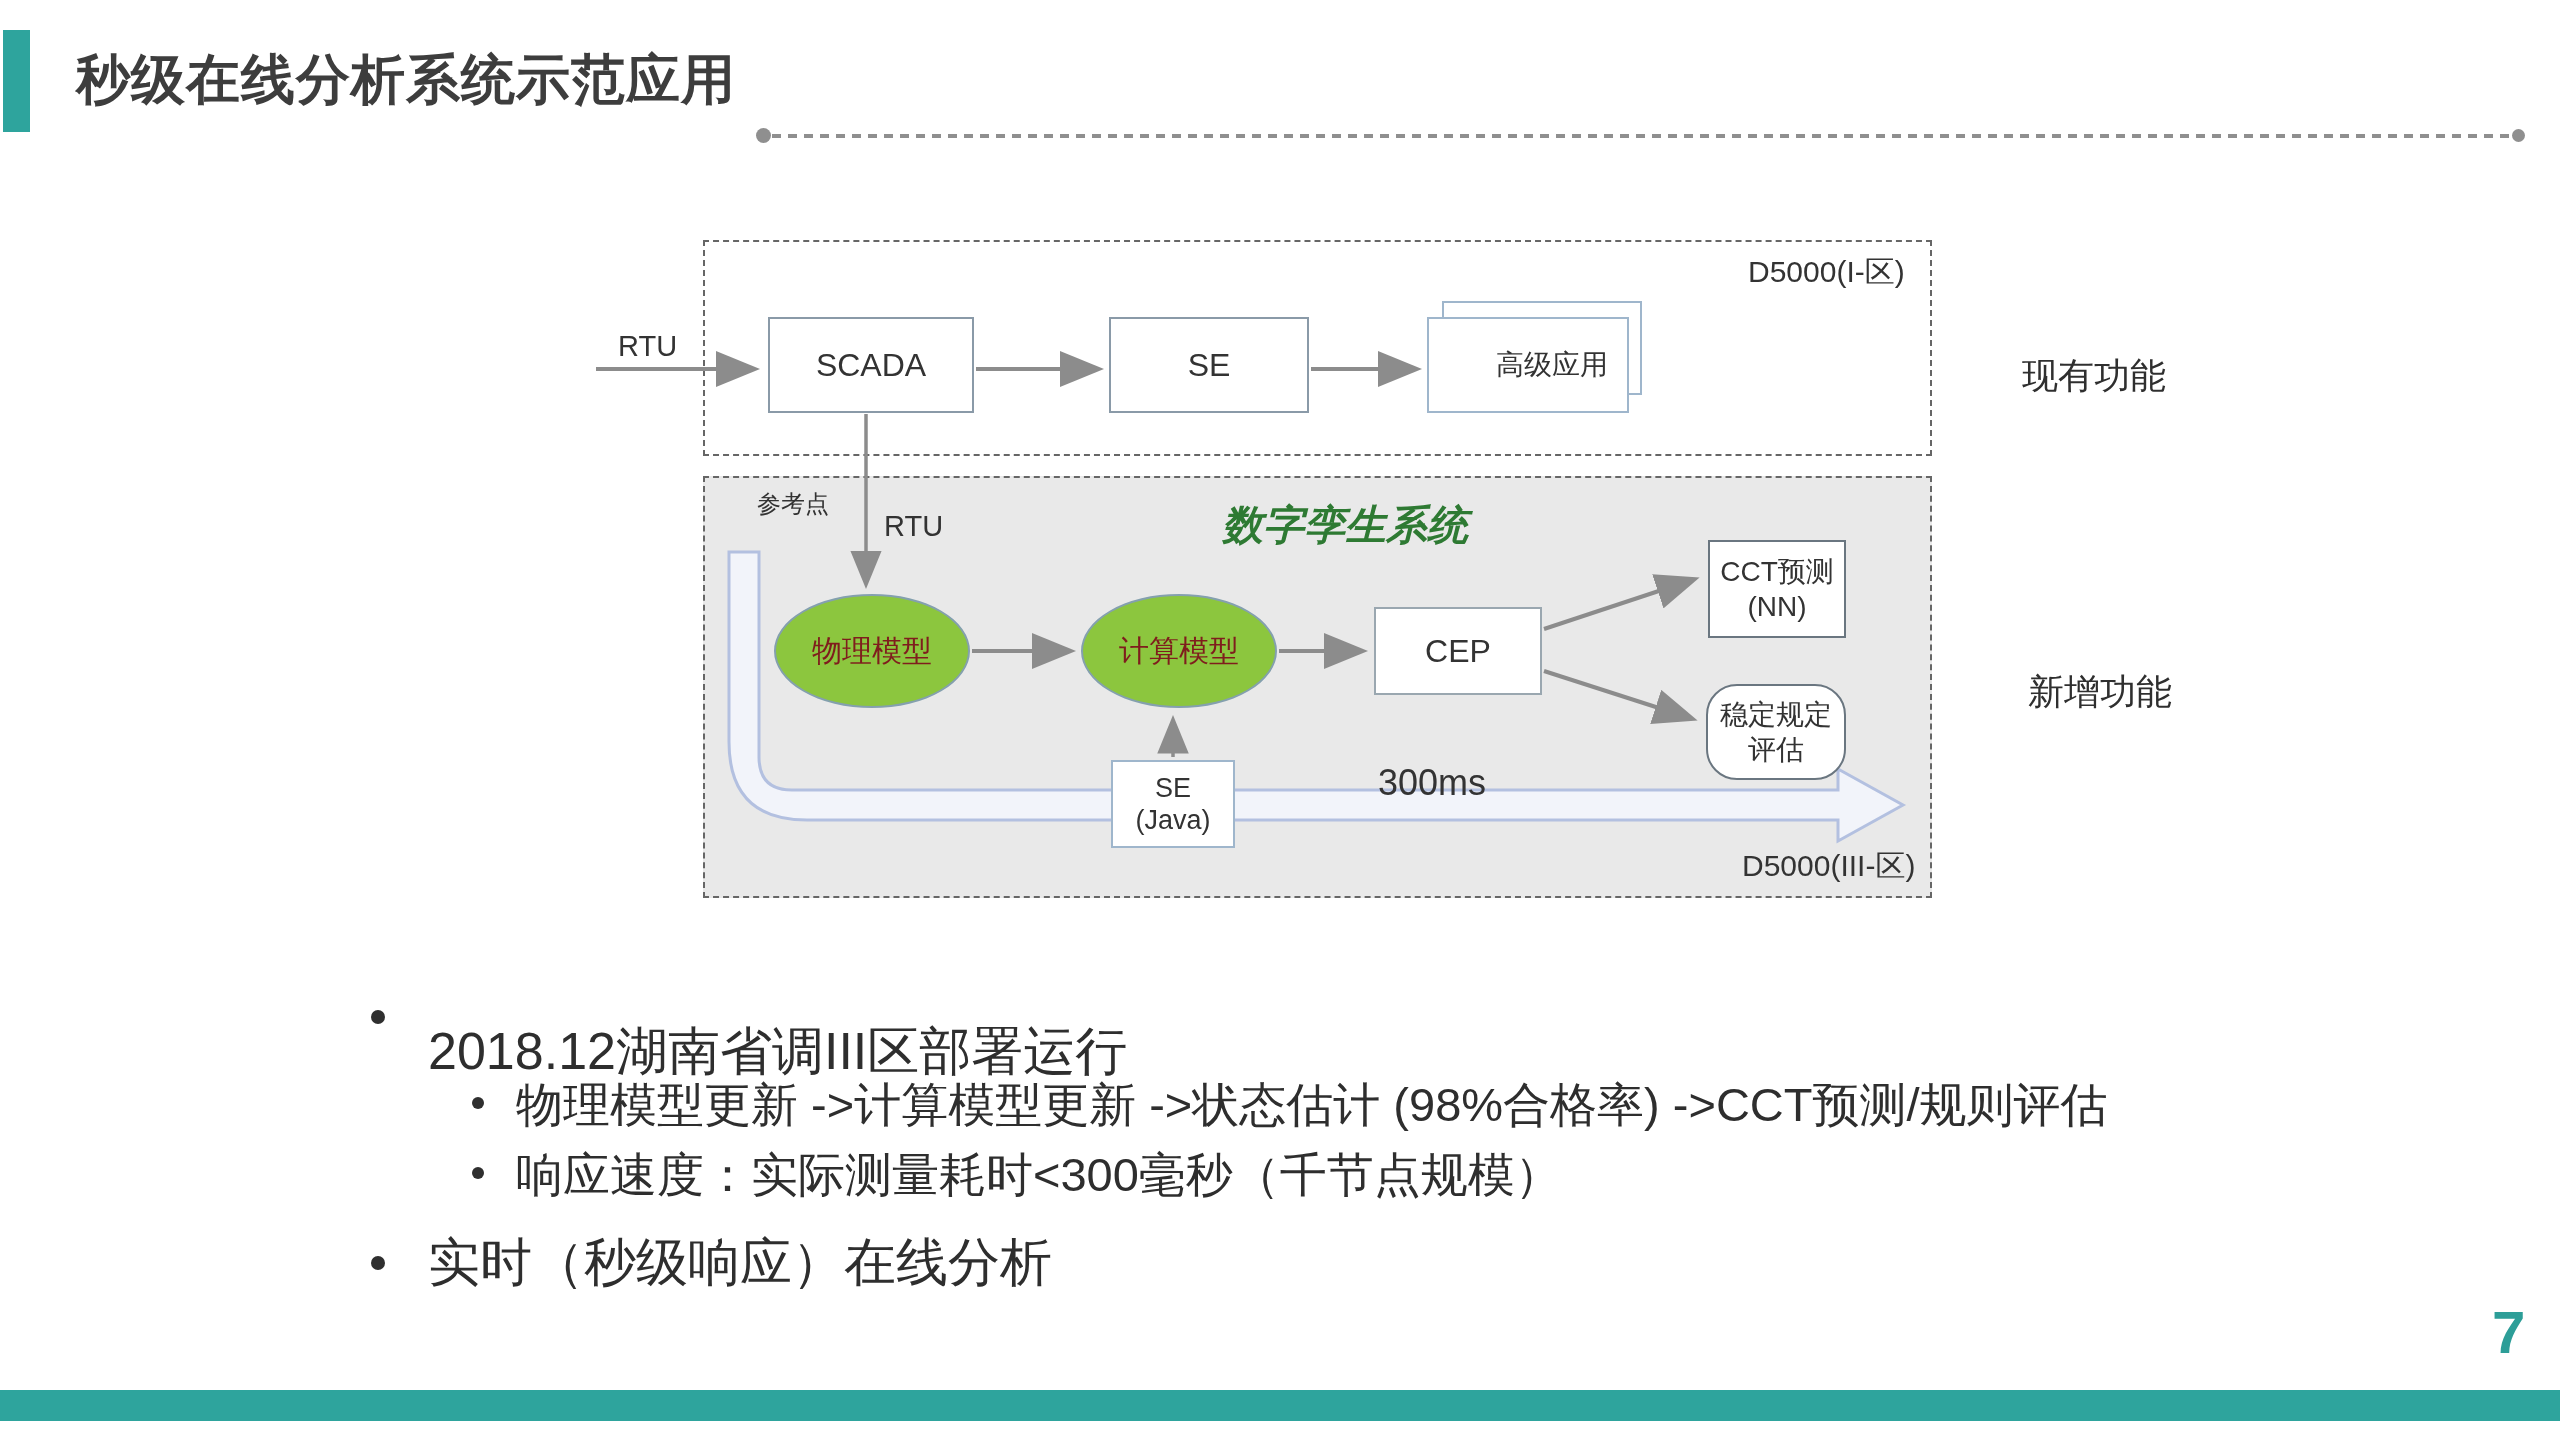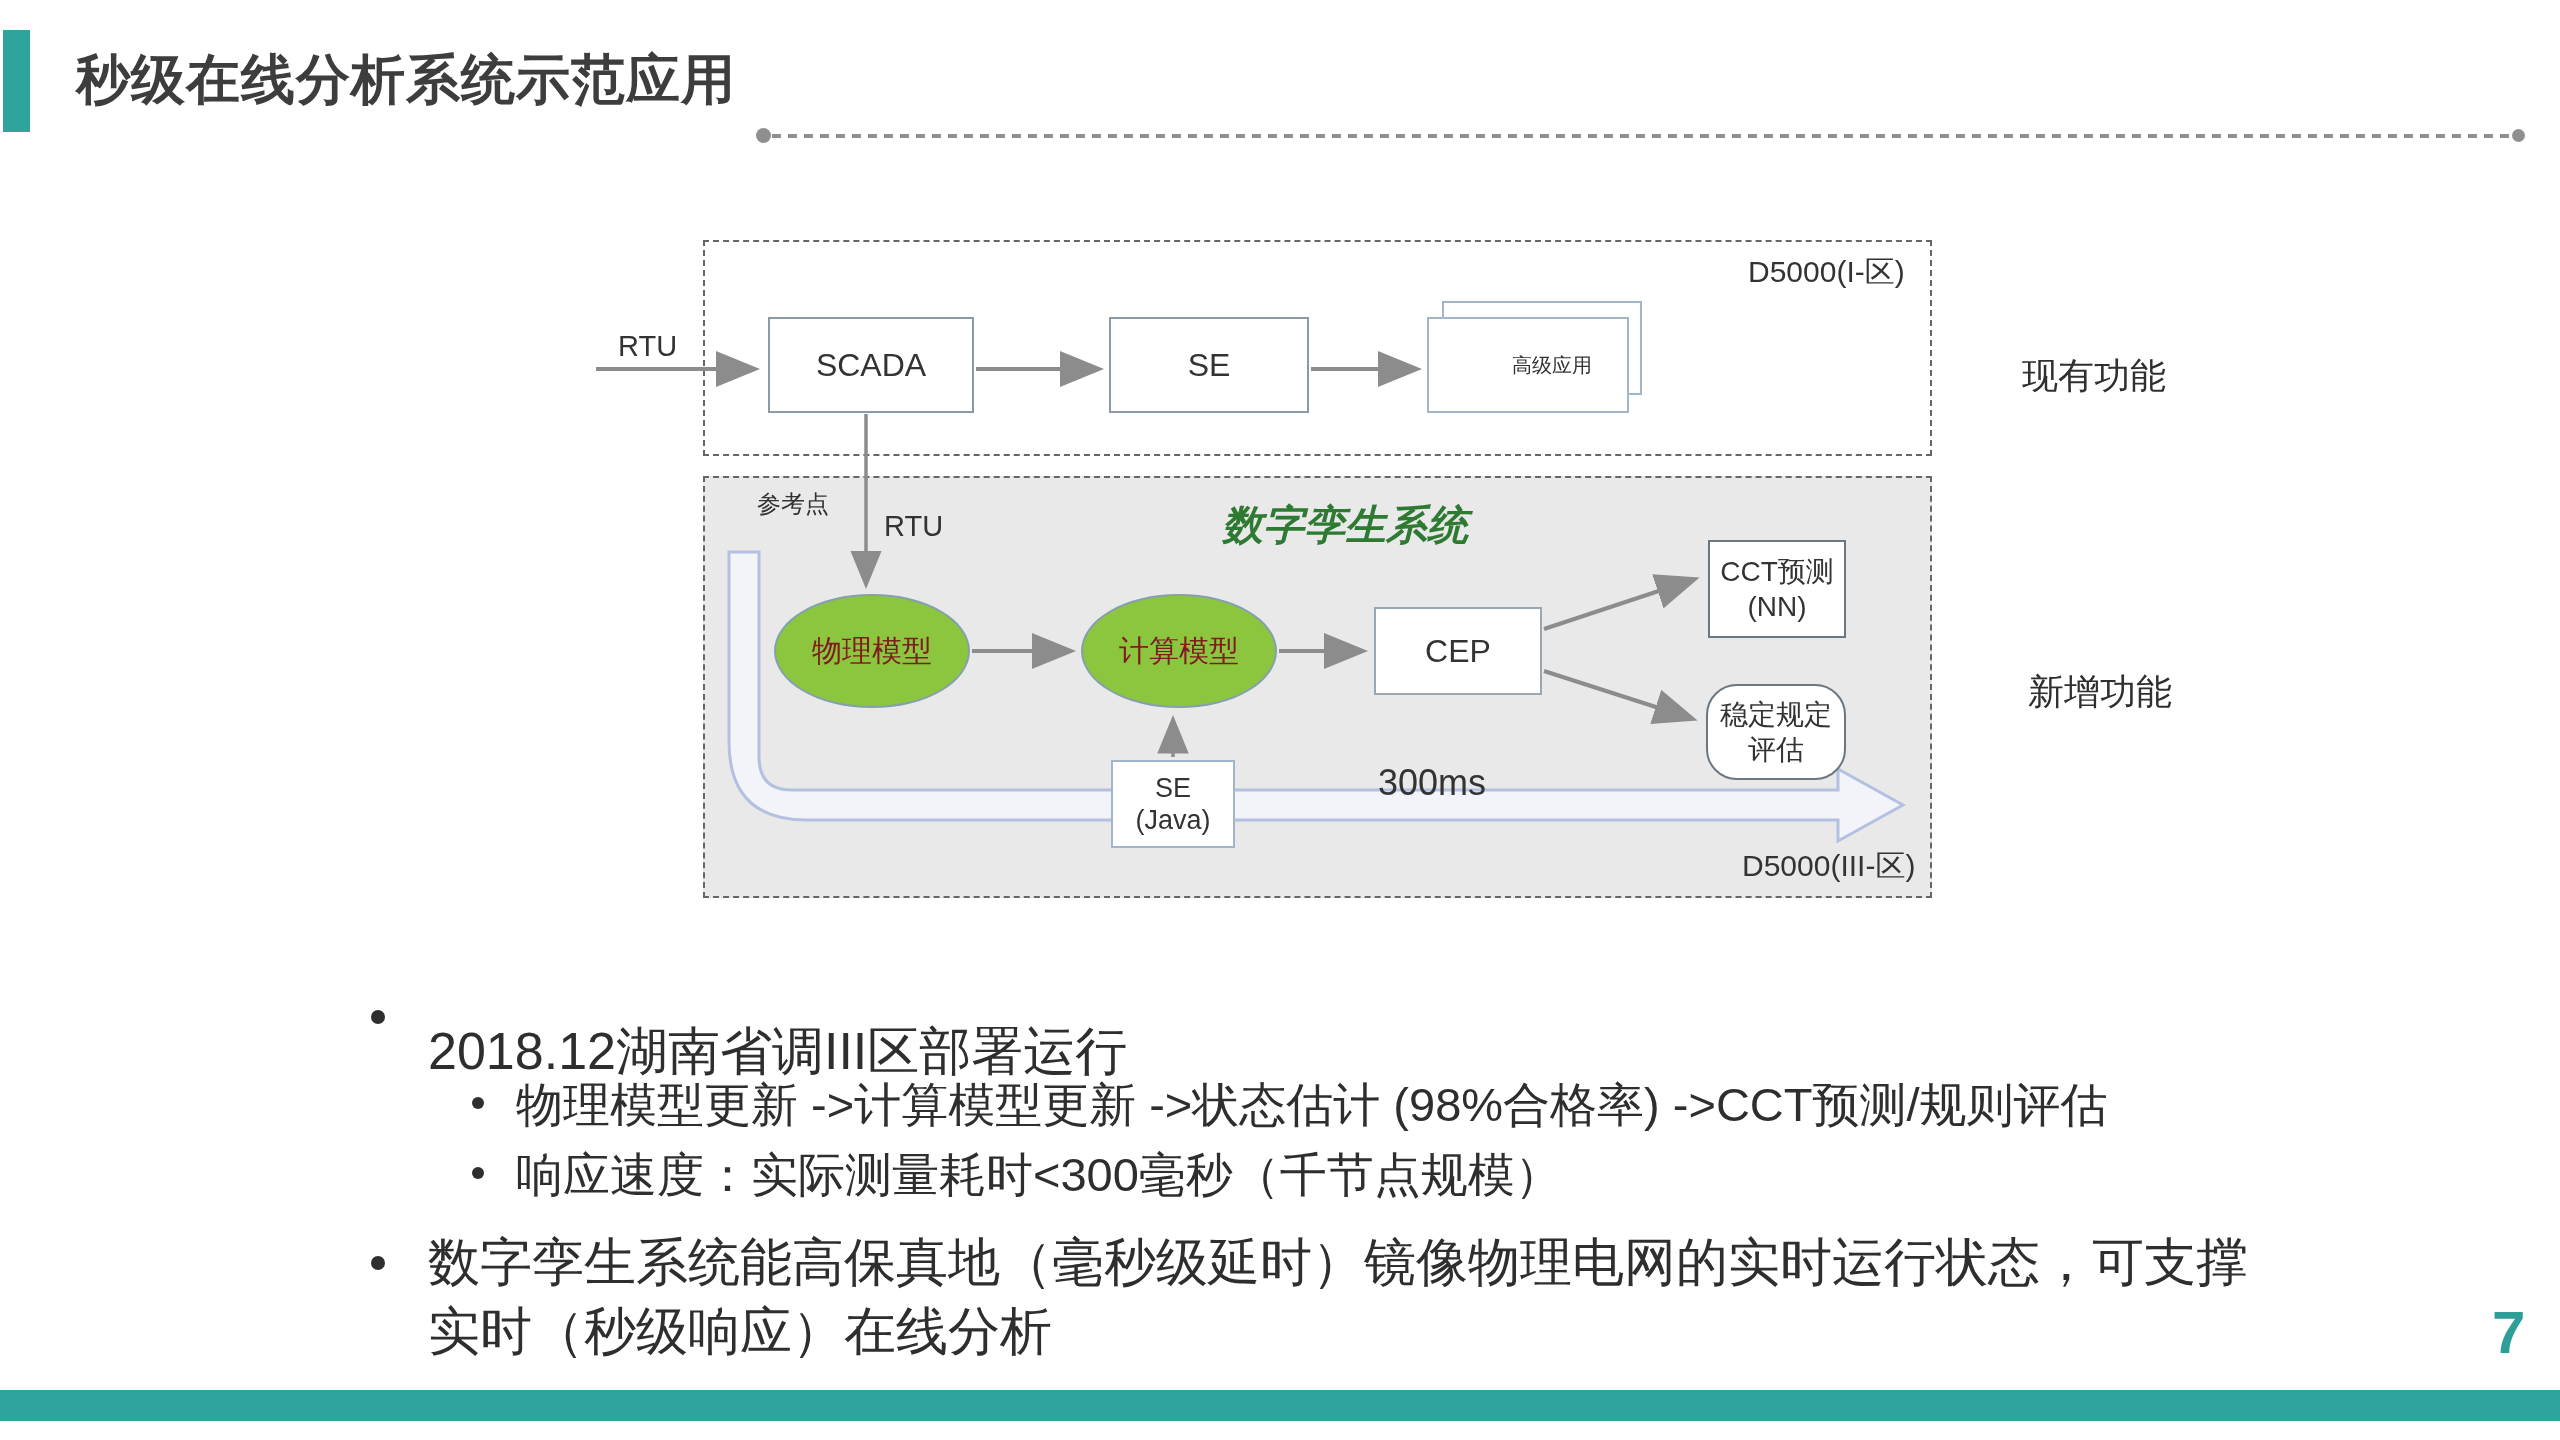--- a/index.html
+++ b/index.html
@@ -23,21 +23,21 @@
   .zone-label{font-size:30px;color:#333;}
   .zone-label.top-right{left:1748px;top:252px;}
   .zone-label.bottom-right{left:1742px;top:846px;}
 
   
   .node{background:#fff;border:2px solid #8a9aa8;display:flex;align-items:center;justify-content:center;
         text-align:center;color:#333;box-sizing:border-box;}
   .node.scada{left:768px;top:317px;width:206px;height:96px;font-size:32px;}
   .node.se1{left:1109px;top:317px;width:200px;height:96px;font-size:32px;}
   .stack-back{left:1442px;top:301px;width:200px;height:94px;background:#fff;border:2px solid #9fb6cc;box-sizing:border-box;}
-  .node.adv{left:1427px;top:317px;width:202px;height:96px;font-size:20px;border-color:#9fb6cc;padding-left:48px;}
+  .node.adv{left:1427px;top:317px;width:202px;height:96px;font-size:28px;border-color:#9fb6cc;padding-left:48px;}
   .ellipse{position:absolute;width:196px;height:114px;border-radius:50%;background:#8cc63e;border:2px solid #84a0ae;
            display:flex;align-items:center;justify-content:center;font-size:30px;color:#7f1d1d;box-sizing:border-box;}
   .ellipse.phys{left:774px;top:594px;}
   .ellipse.comp{left:1081px;top:594px;}
   .node.cep{left:1374px;top:607px;width:168px;height:88px;font-size:32px;border-color:#9aa7b0;}
   .node.cct{left:1708px;top:540px;width:138px;height:98px;font-size:28px;border-color:#6a7680;flex-direction:column;line-height:1.25;}
   .node.stab{left:1706px;top:684px;width:140px;height:96px;font-size:28px;border-color:#6a7680;flex-direction:column;line-height:1.25;border-radius:31px;}
   .node.sejava{left:1111px;top:760px;width:124px;height:88px;font-size:27px;border-color:#9fb6cc;flex-direction:column;line-height:1.2;}
 
   
@@ -146,21 +146,20 @@
     <div class="btext l1a">2018.12湖南省调III区部署运行</div>
 
     <div class="bullet-dot dot-l2a"></div>
     <div class="btext l2a">物理模型更新 -&gt;计算模型更新 -&gt;状态估计 (98%合格率) -&gt;CCT预测/规则评估</div>
 
     <div class="bullet-dot dot-l2b"></div>
     <div class="btext l2b">响应速度：实际测量耗时&lt;300毫秒（千节点规模）</div>
 
     <div class="bullet-dot dot-l1b"></div>
     <div class="btext l1b">
-      <div>数字孪生系统能高保真地（毫秒级延时）镜像物理电网的实时运行状态，可支撑</div>
       <div>实时（秒级响应）在线分析</div>
     </div>
   </div>
 
   <div class="abs page-number">7</div>
   <div class="abs bottom-bar"></div>
 
 </div>
 
 </body></html>

